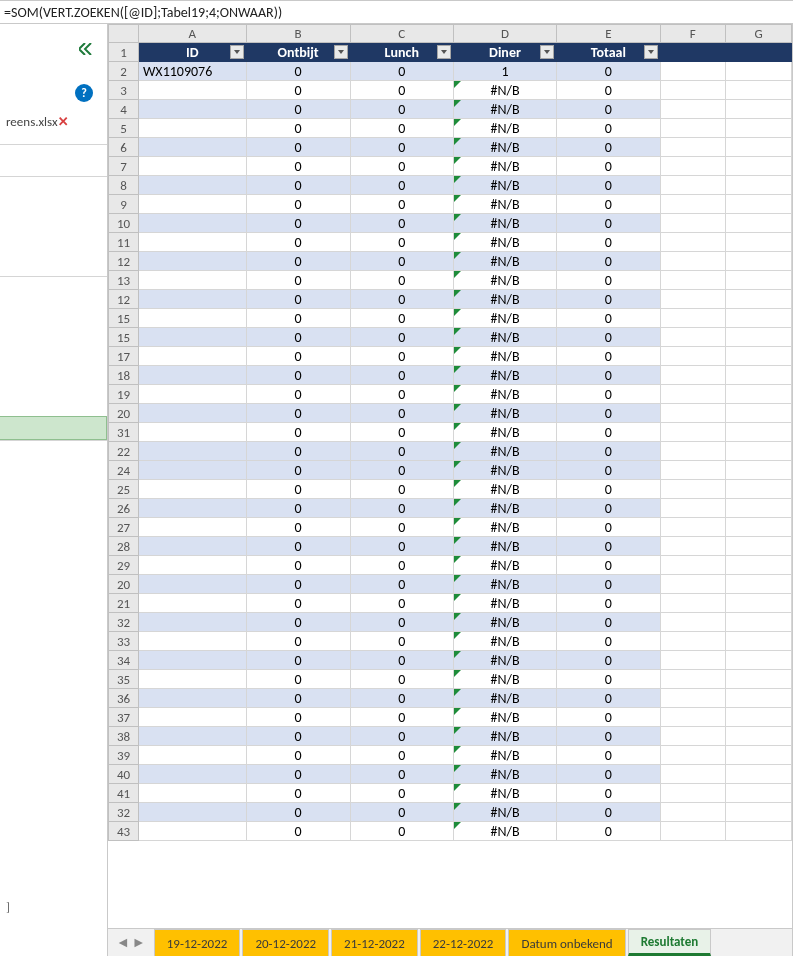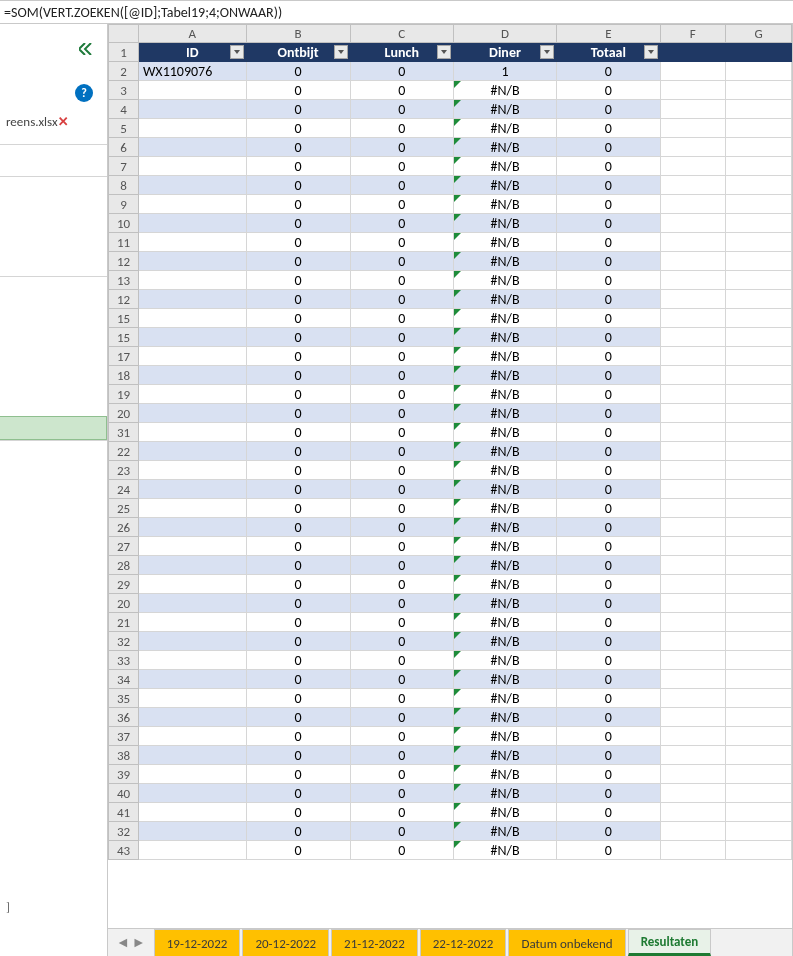--- a/index.html
+++ b/index.html
@@ -500,30 +500,20 @@
             <tr class="band">
               <th class="rownum">22</th>
               <td class="in-table" style="text-align: left;"></td>
               <td class="in-table">0</td>
               <td class="in-table">0</td>
               <td class="in-table">#N/B<span class="err-tri"></span></td>
               <td class="in-table">0</td>
               <td class="out-table"></td>
               <td class="out-table"></td>
             </tr>
-            <tr class="noband">
-              <th class="rownum">23</th>
-              <td class="in-table" style="text-align: left;"></td>
-              <td class="in-table">0</td>
-              <td class="in-table">0</td>
-              <td class="in-table">#N/B<span class="err-tri"></span></td>
-              <td class="in-table">0</td>
-              <td class="out-table"></td>
-              <td class="out-table"></td>
-            </tr>
             <tr class="band">
               <th class="rownum">24</th>
               <td class="in-table" style="text-align: left;"></td>
               <td class="in-table">0</td>
               <td class="in-table">0</td>
               <td class="in-table">#N/B<span class="err-tri"></span></td>
               <td class="in-table">0</td>
               <td class="out-table"></td>
               <td class="out-table"></td>
             </tr>

